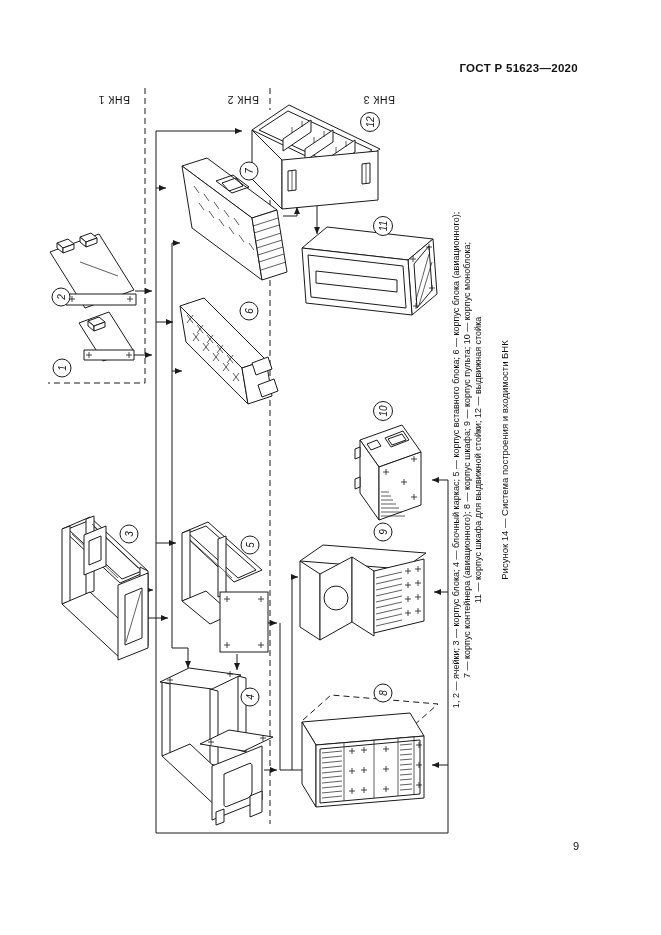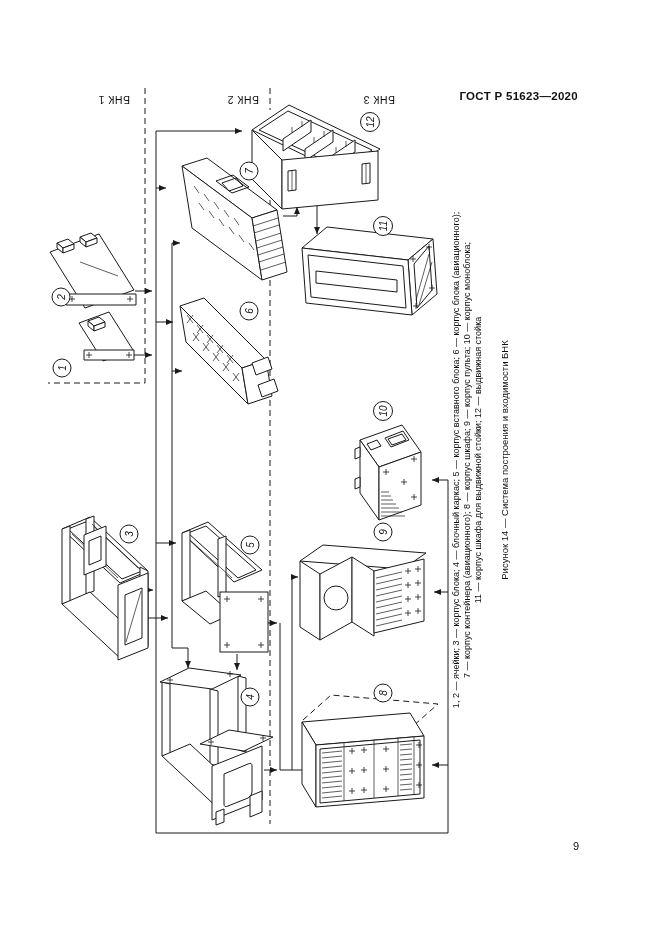--- a/index.html
+++ b/index.html
@@ -8,21 +8,20 @@
     width:661px;height:935px;
     background:#ffffff;
     font-family:"Liberation Sans", sans-serif;
     color:#111;
     overflow:hidden;
   }
   .doc-header{
     position:absolute;top:62px;right:83px;
     font-size:11.5px;font-weight:bold;letter-spacing:.3px;
     white-space:nowrap;
-    margin-top:28px;
   }
   .page-num{
     position:absolute;top:840px;left:573px;
     font-size:11px;
   }
   svg.fig{position:absolute;left:0;top:0;}
   .ln{stroke:#1a1a1a;stroke-width:1;fill:none;}
   .fc{stroke:#1a1a1a;stroke-width:1;fill:#ffffff;}
   .thin{stroke:#1a1a1a;stroke-width:.7;fill:none;}
   .dsh{stroke:#1a1a1a;stroke-width:1;fill:none;stroke-dasharray:6 4;}

